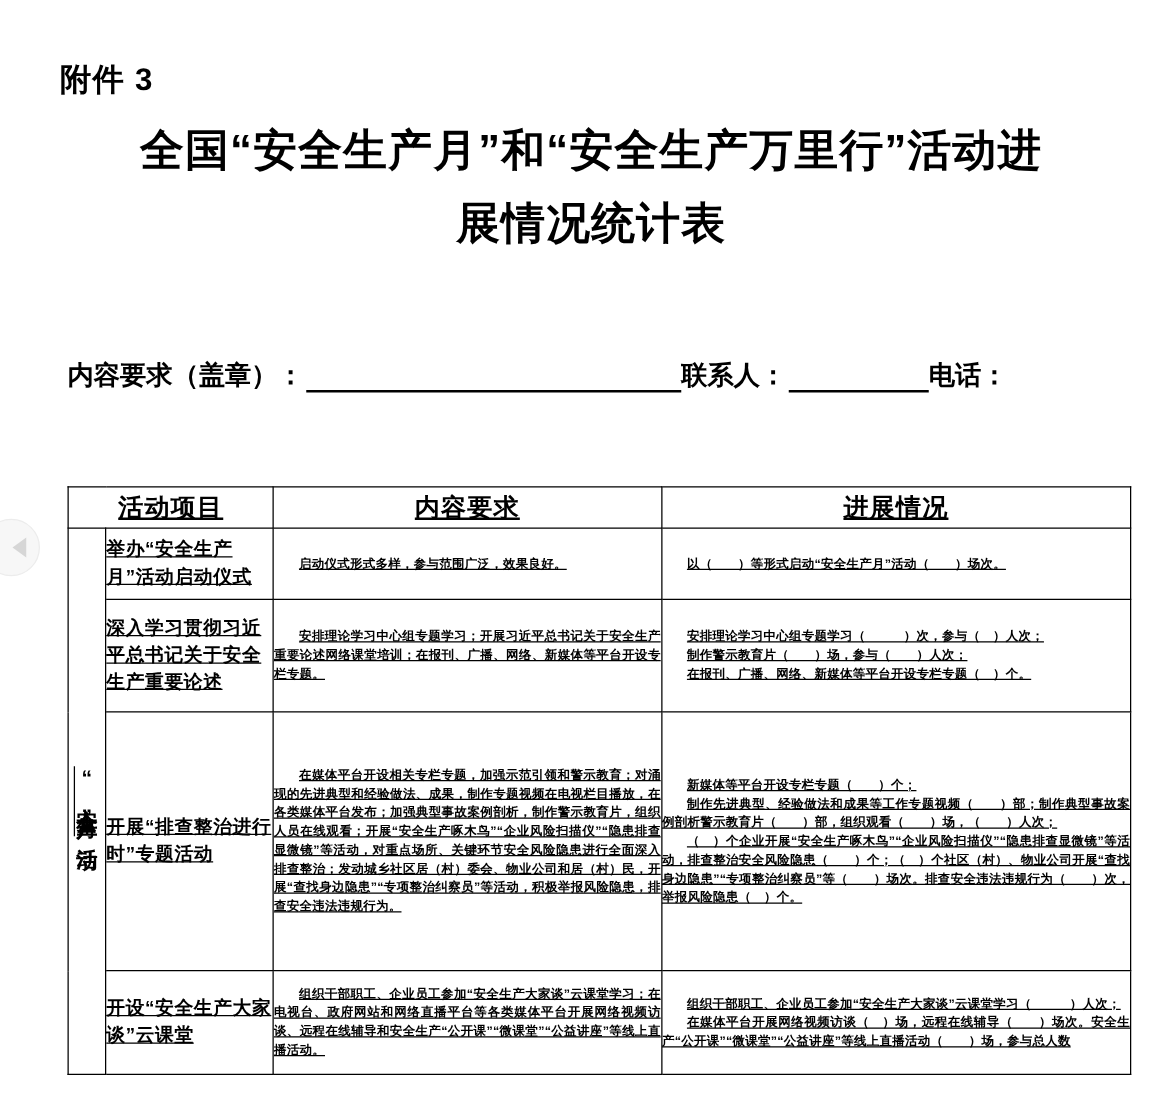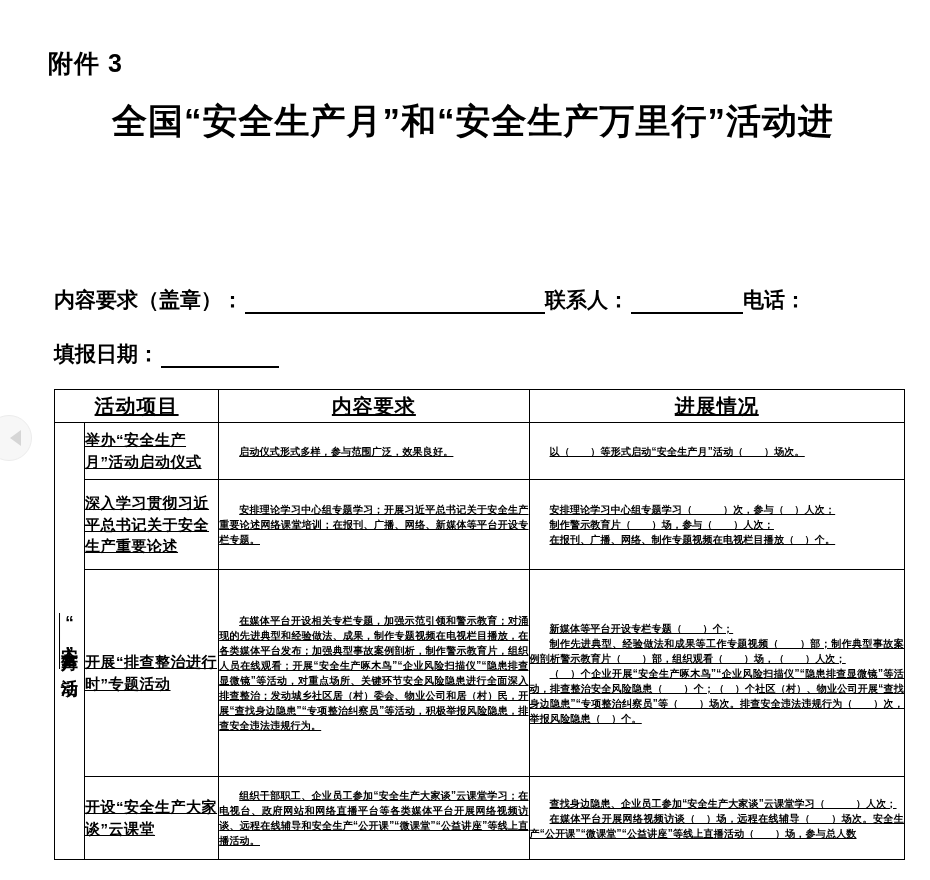--- a/index.html
+++ b/index.html
@@ -181,33 +181,30 @@
 <div class="page">
 
   <div class="nav-arrow">
     <span class="tri"></span>
   </div>
 
   <div class="attach">附件 3</div>
 
   <div class="doc-title">
     <span class="l1">全国“安全生产月”和“安全生产万里行”活动进</span>
+    <span class="l2">展情况统计表</span>
   </div>
 
   <div class="meta">
     <div class="meta-row">
       <span class="meta-label">内容要求（盖章）：</span>
       <span class="blank w-unit"></span>
       <span class="meta-label">联系人：</span>
       <span class="blank w-contact"></span>
       <span class="meta-label">电话：</span>
-    </div>
-    <div class="meta-row">
-      <span class="meta-label">填报日期：</span>
-      <span class="blank w-date"></span>
     </div>
   </div>
 
   <div class="tbl-wrap">
     <table class="stat">
       <colgroup>
         <col class="col-vert">
           <col class="col-item">
           <col class="col-req">
           <col class="col-prog">
@@ -233,41 +230,41 @@
           </td>
         </tr>
         <tr class="r2">
           <td class="item-cell">深入学习贯彻习近平总书记关于安全生产重要论述</td>
           <td class="body-cell">
             <p>安排理论学习中心组专题学习；开展习近平总书记关于安全生产重要论述网络课堂培训；在报刊、广播、网络、新媒体等平台开设专栏专题。</p>
           </td>
           <td class="body-cell">
             <p>安排理论学习中心组专题学习（　　　）次，参与（　）人次；</p>
             <p>制作警示教育片（　　）场，参与（　　）人次；</p>
-            <p>在报刊、广播、网络、制作专题视频在电视栏目播放（　）个。</p>
+            <p>在报刊、广播、网络、新媒体等平台开设专栏专题（　）个。</p>
           </td>
         </tr>
         <tr class="r3">
           <td class="item-cell">开展“排查整治进行时”专题活动</td>
           <td class="body-cell">
             <p>在媒体平台开设相关专栏专题，加强示范引领和警示教育；对涌现的先进典型和经验做法、成果，制作专题视频在电视栏目播放，在各类媒体平台发布；加强典型事故案例剖析，制作警示教育片，组织人员在线观看；开展“安全生产啄木鸟”“企业风险扫描仪”“隐患排查显微镜”等活动，对重点场所、关键环节安全风险隐患进行全面深入排查整治；发动城乡社区居（村）委会、物业公司和居（村）民，开展“查找身边隐患”“专项整治纠察员”等活动，积极举报风险隐患，排查安全违法违规行为。</p>
           </td>
           <td class="body-cell">
             <p>新媒体等平台开设专栏专题（　　）个；</p>
             <p>制作先进典型、经验做法和成果等工作专题视频（　　）部；制作典型事故案例剖析警示教育片（　　）部，组织观看（　　）场，（　　）人次；</p>
             <p>（　）个企业开展“安全生产啄木鸟”“企业风险扫描仪”“隐患排查显微镜”等活动，排查整治安全风险隐患（　　）个；（　）个社区（村）、物业公司开展“查找身边隐患”“专项整治纠察员”等（　　）场次。排查安全违法违规行为（　　）次，举报风险隐患（　）个。</p>
           </td>
         </tr>
         <tr class="r4">
           <td class="item-cell">开设“安全生产大家谈”云课堂</td>
           <td class="body-cell">
             <p>组织干部职工、企业员工参加“安全生产大家谈”云课堂学习；在电视台、政府网站和网络直播平台等各类媒体平台开展网络视频访谈、远程在线辅导和安全生产“公开课”“微课堂”“公益讲座”等线上直播活动。</p>
           </td>
           <td class="body-cell">
-            <p>查找身边隐患、企业员工参加“安全生产大家谈”云课堂学习（　　　）人次；</p>
+            <p>组织干部职工、企业员工参加“安全生产大家谈”云课堂学习（　　　）人次；</p>
             <p>在媒体平台开展网络视频访谈（　）场，远程在线辅导（　　）场次。安全生产“公开课”“微课堂”“公益讲座”等线上直播活动（　　）场，参与总人数</p>
           </td>
         </tr>
       </tbody>
     </table>
   </div>
 
 </div>
 
 </body></html>

